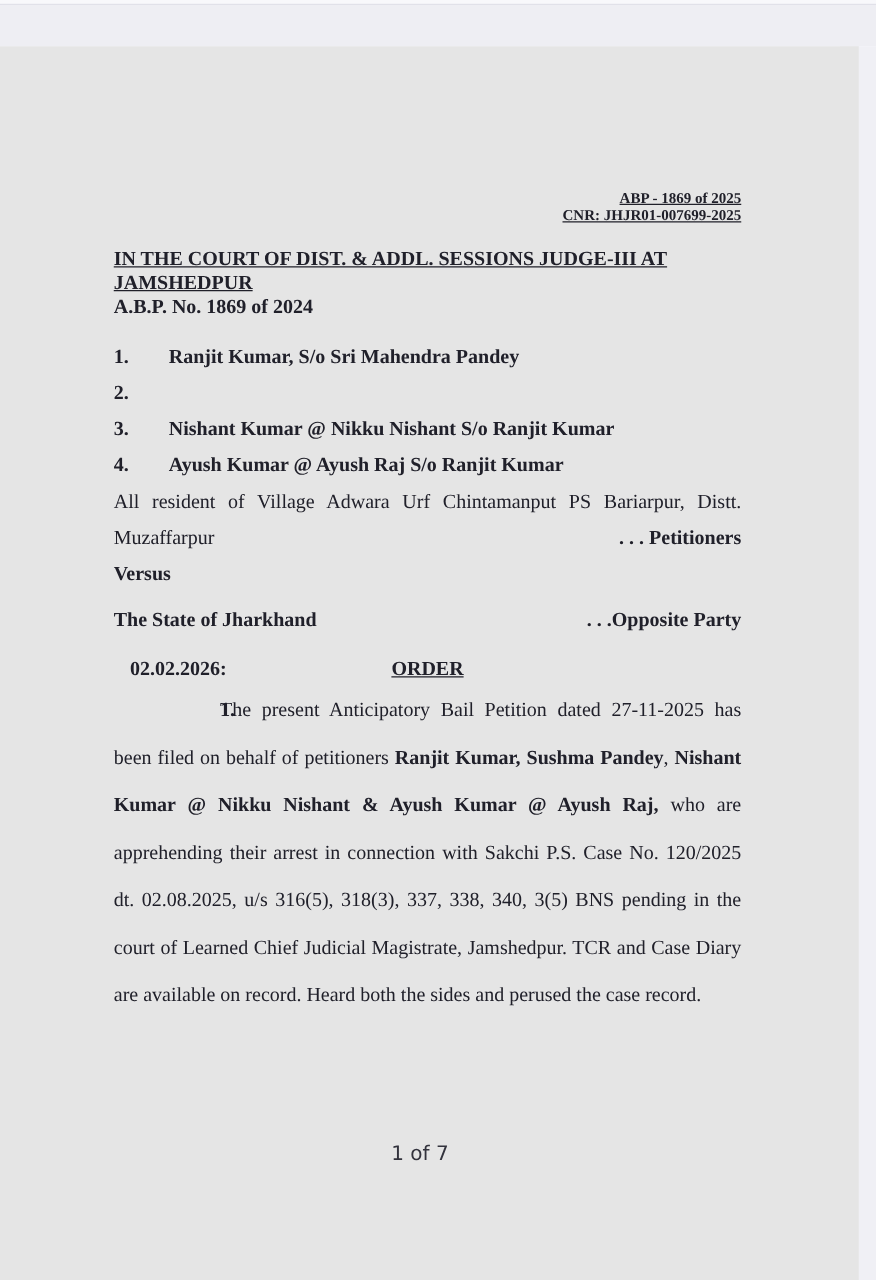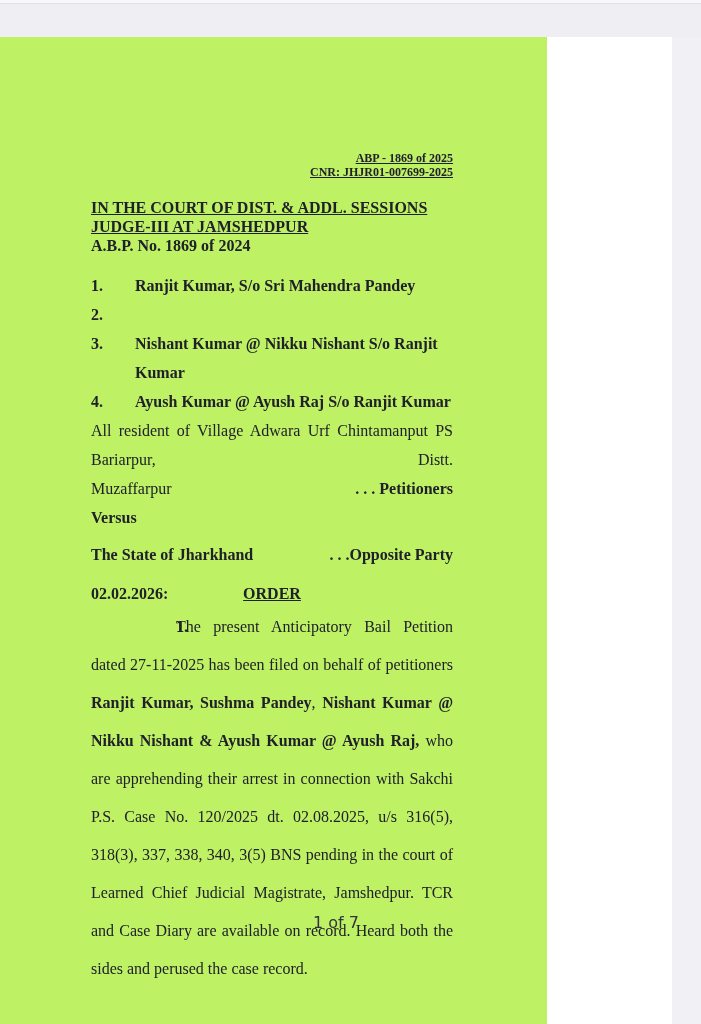--- a/index.html
+++ b/index.html
@@ -32,22 +32,22 @@
     position: absolute;
     top: 37px; right: 0;
     width: 29px; height: 987px;
     background: #f0f0f5;
   }
 
   
   .page {
     position: absolute;
     top: 37px; left: 0;
-    width: 547px; height: 987px;
-    background: #bef264;
+    width: 687px; height: 987px;
+    background: #e5e5e5;
     padding: 114px 94px 0 91px;
     font-size: 16px;
   }
 
   .case-ref {
     text-align: right;
     font-weight: bold;
     font-size: 12px;
     line-height: 14px;
     margin-bottom: 19px;
@@ -89,21 +89,21 @@
     gap: 14px;
   }
 
   .order-row {
     position: relative;
     text-align: center;
     font-weight: bold;
     line-height: 29px;
     margin-top: 10px;
   }
-  .order-date { position: absolute; left: 0; top: 0; }
+  .order-date { position: absolute; left: 13px; top: 0; }
   .order-title { text-decoration: underline; }
 
   .para1 {
     position: relative;
     line-height: 38px;
     text-align: justify;
     text-indent: 85px;
     margin-top: 0;
   }
   .para1 .para-num {

